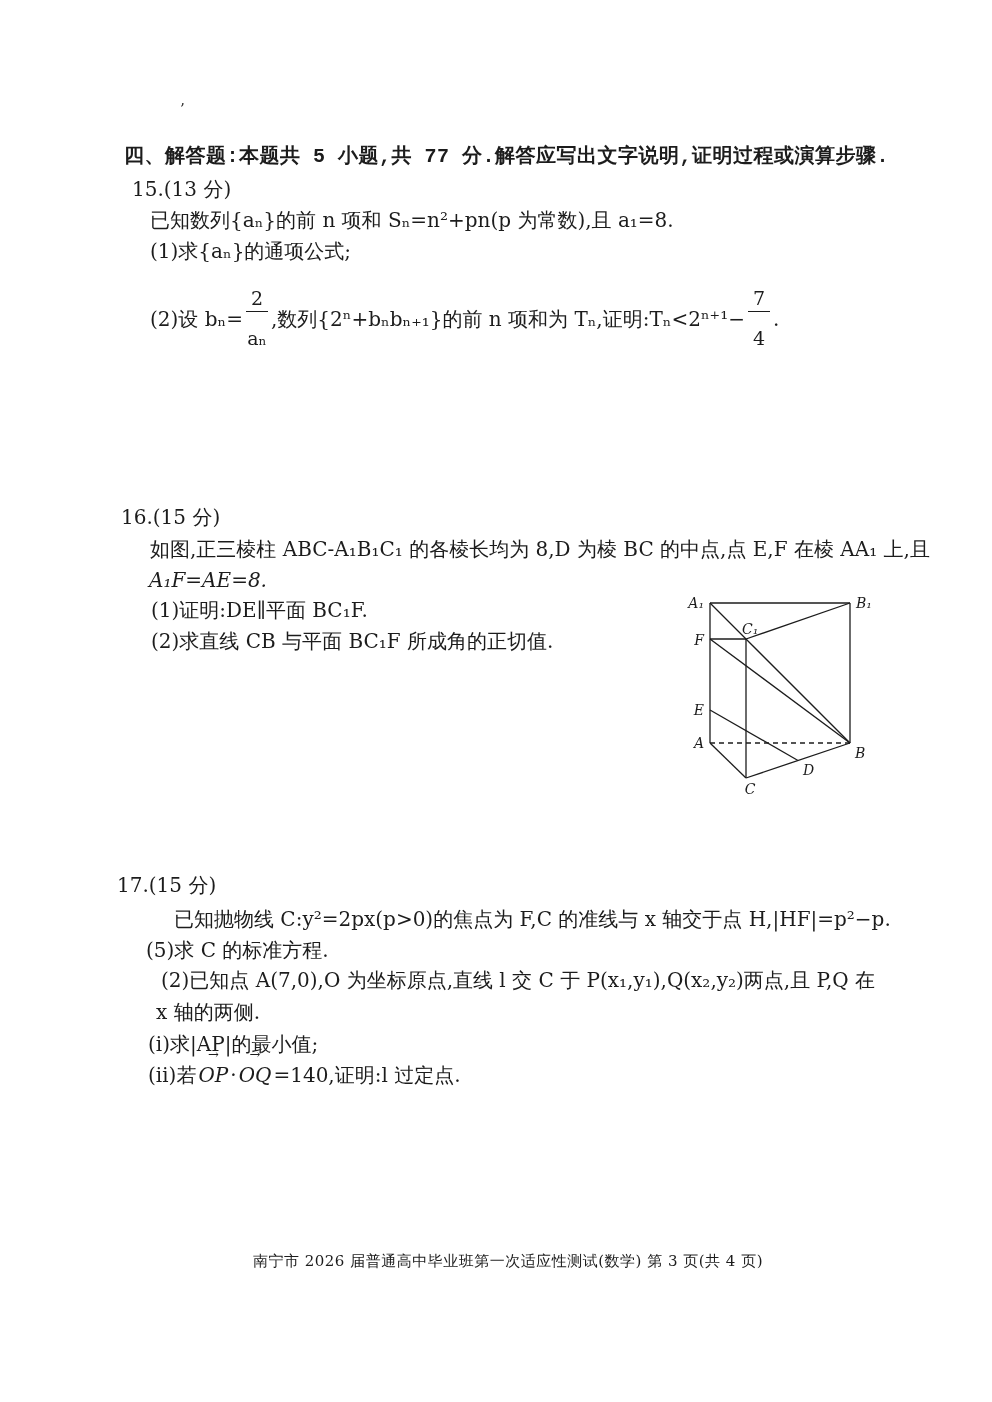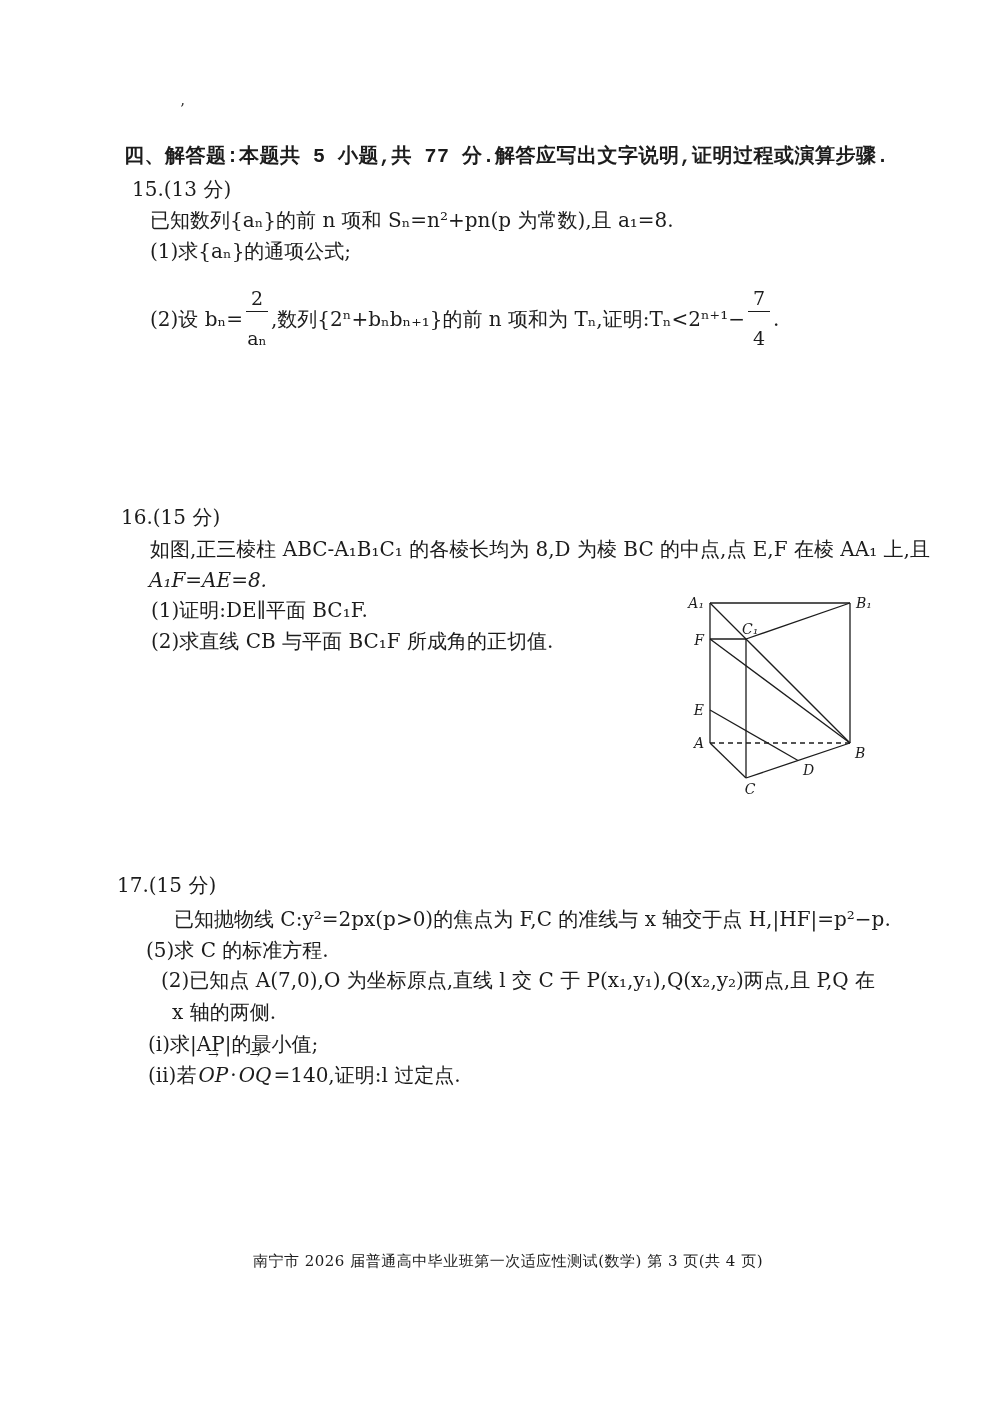--- a/index.html
+++ b/index.html
@@ -111,21 +111,21 @@
 </div>
 
 <div class="line" style="left:117px;top:872px;">17.(15 分)</div>
 
 <div class="line" style="left:146px;top:906px;margin-left:28px;">已知抛物线 C:y²=2px(p&gt;0)的焦点为 F,C 的准线与 x 轴交于点 H,|HF|=p²−p.</div>
 
 <div class="line" style="left:146px;top:937px;">(5)求 C 的标准方程.</div>
 
 <div class="line" style="left:145px;top:967px;margin-left:16px;">(2)已知点 A(7,0),O 为坐标原点,直线 l 交 C 于 P(x₁,y₁),Q(x₂,y₂)两点,且 P,Q 在</div>
 
-<div class="line" style="left:172px;top:999px;">x 轴的两侧.</div>
+<div class="line" style="left:156px;top:999px;">x 轴的两侧.</div>
 
 <div class="line" style="left:148px;top:1031px;">(ⅰ)求|AP|的最小值;</div>
 
 <div class="line math-line" style="left:148px;top:1062px;">
   <span>(ⅱ)若</span>
   <span class="vec">
     <span class="arrow">→</span>
     <span>OP</span>
   </span>
   <span>·</span>

